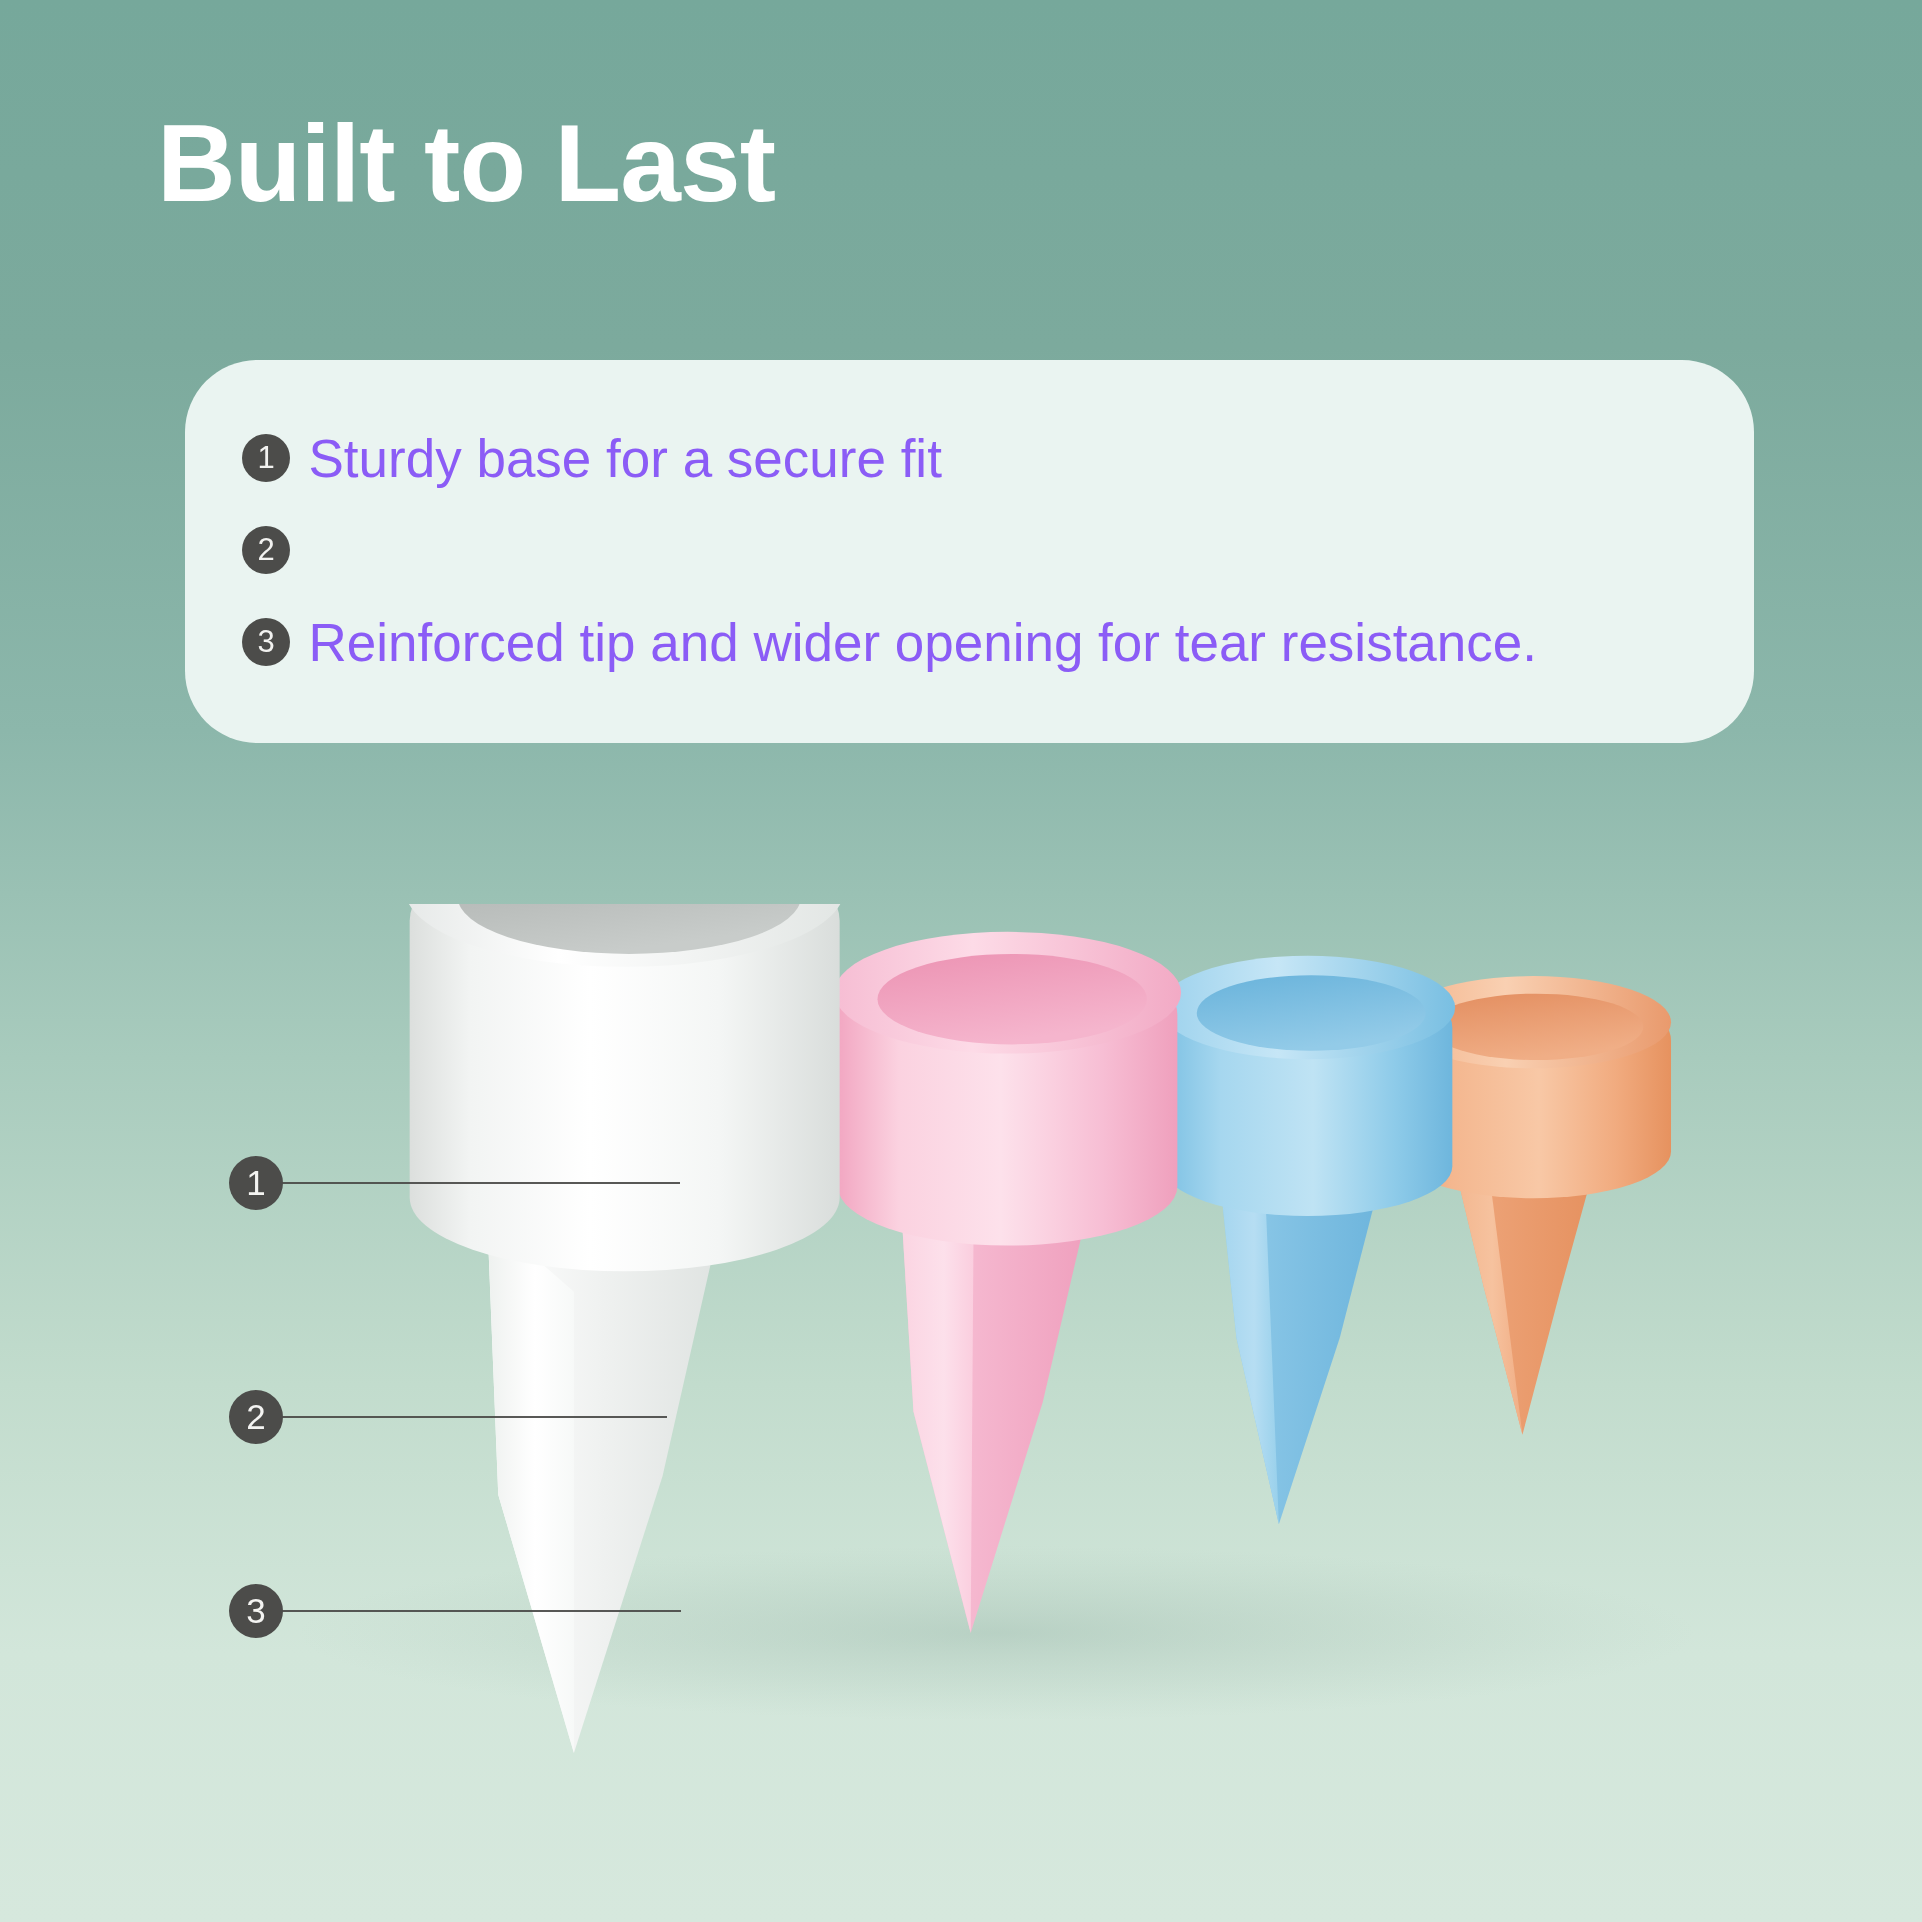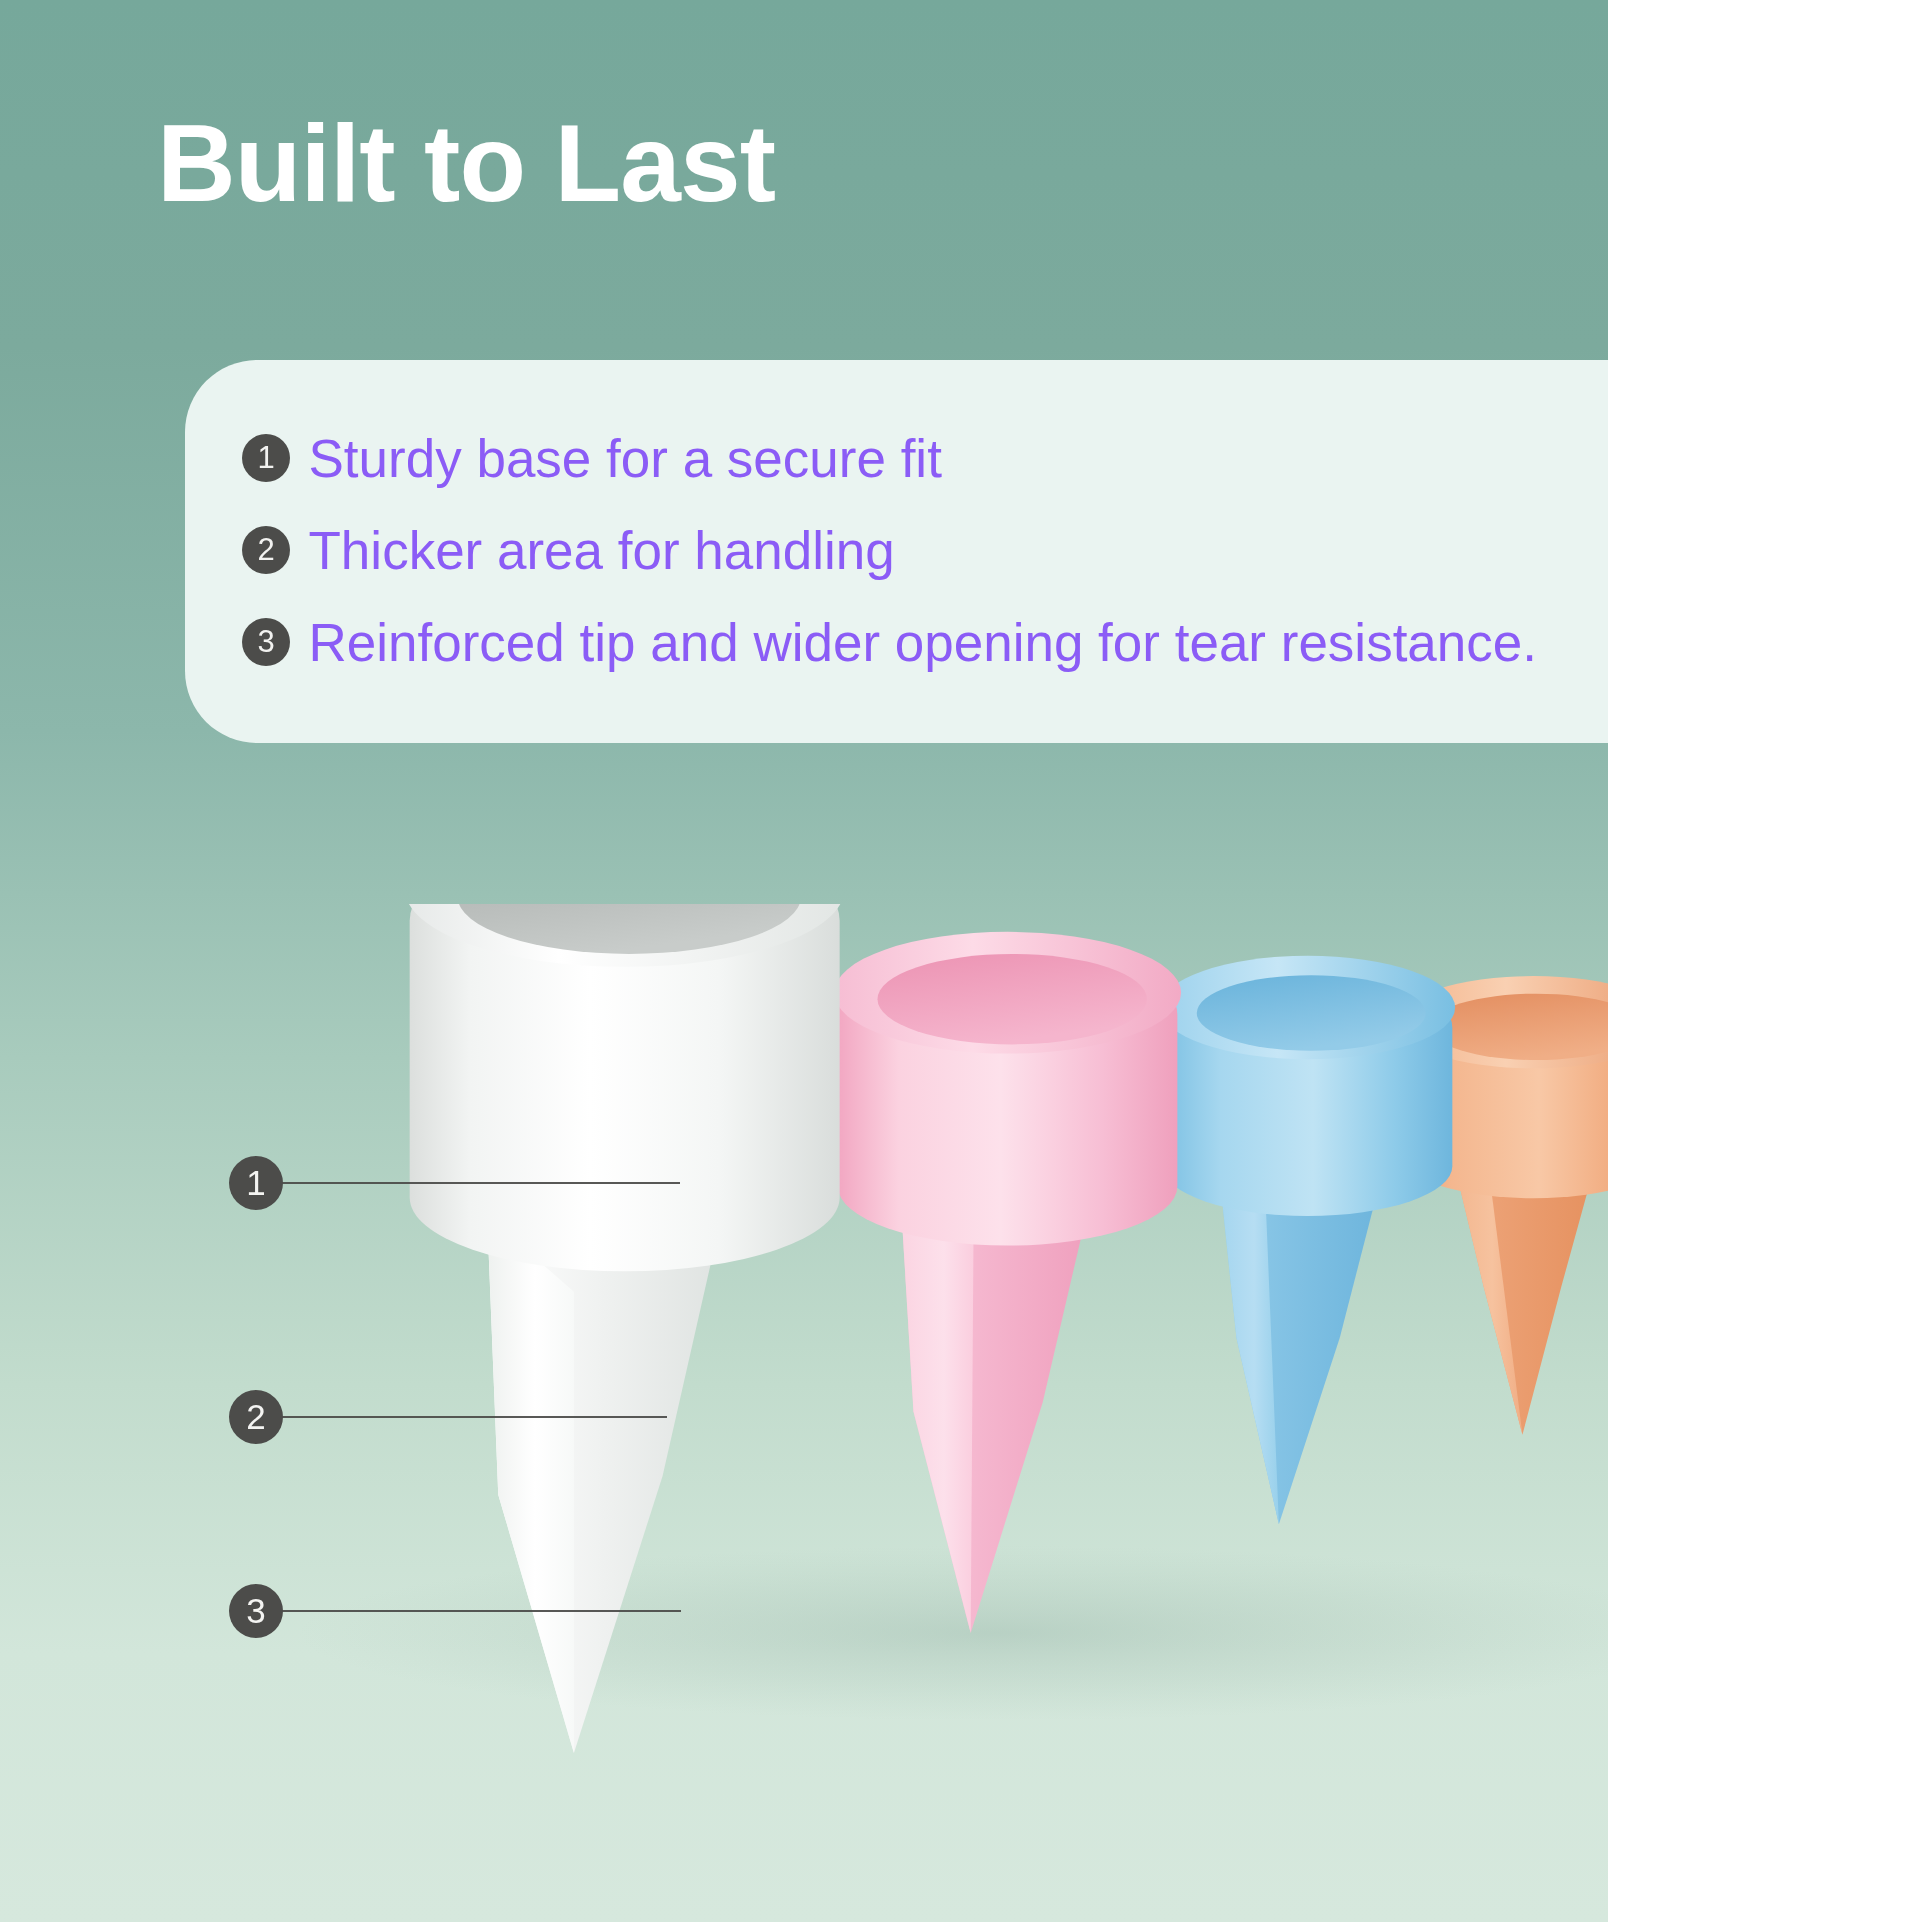--- a/index.html
+++ b/index.html
@@ -2,21 +2,21 @@
 <html style="font-size:14.8px"><head>
 <meta charset="utf-8">
 <style>
   html, body {
     margin: 0;
     padding: 0;
     background: #ffffff;
   }
   #stage {
     position: relative;
-    width: 1608px;
+    width: 1922px;
     height: 1922px;
     overflow: hidden;
     font-family: "Liberation Sans", sans-serif;
     background: linear-gradient(180deg,
       #76a89b 0%,
       #7caa9d 18%,
       #8cb7ab 38%,
       #a8cbbd 55%,
       #c2dccd 72%,
       #d2e6da 86%,
@@ -123,21 +123,20 @@
 
   <div id="title">Built to Last</div>
 
   <div id="feature-card">
     <div class="feature-row">
       <div class="feature-badge">1</div>
       <div class="feature-text">Sturdy base for a secure fit</div>
     </div>
     <div class="feature-row">
       <div class="feature-badge">2</div>
-      <div class="feature-text">Thicker area for handling</div>
     </div>
     <div class="feature-row">
       <div class="feature-badge">3</div>
       <div class="feature-text">Reinforced tip and wider opening for tear resistance.</div>
     </div>
   </div>
 
   <div id="product-scene">
     <svg viewBox="0 0 2083 1103" xmlns="http://www.w3.org/2000/svg">
       <defs>

